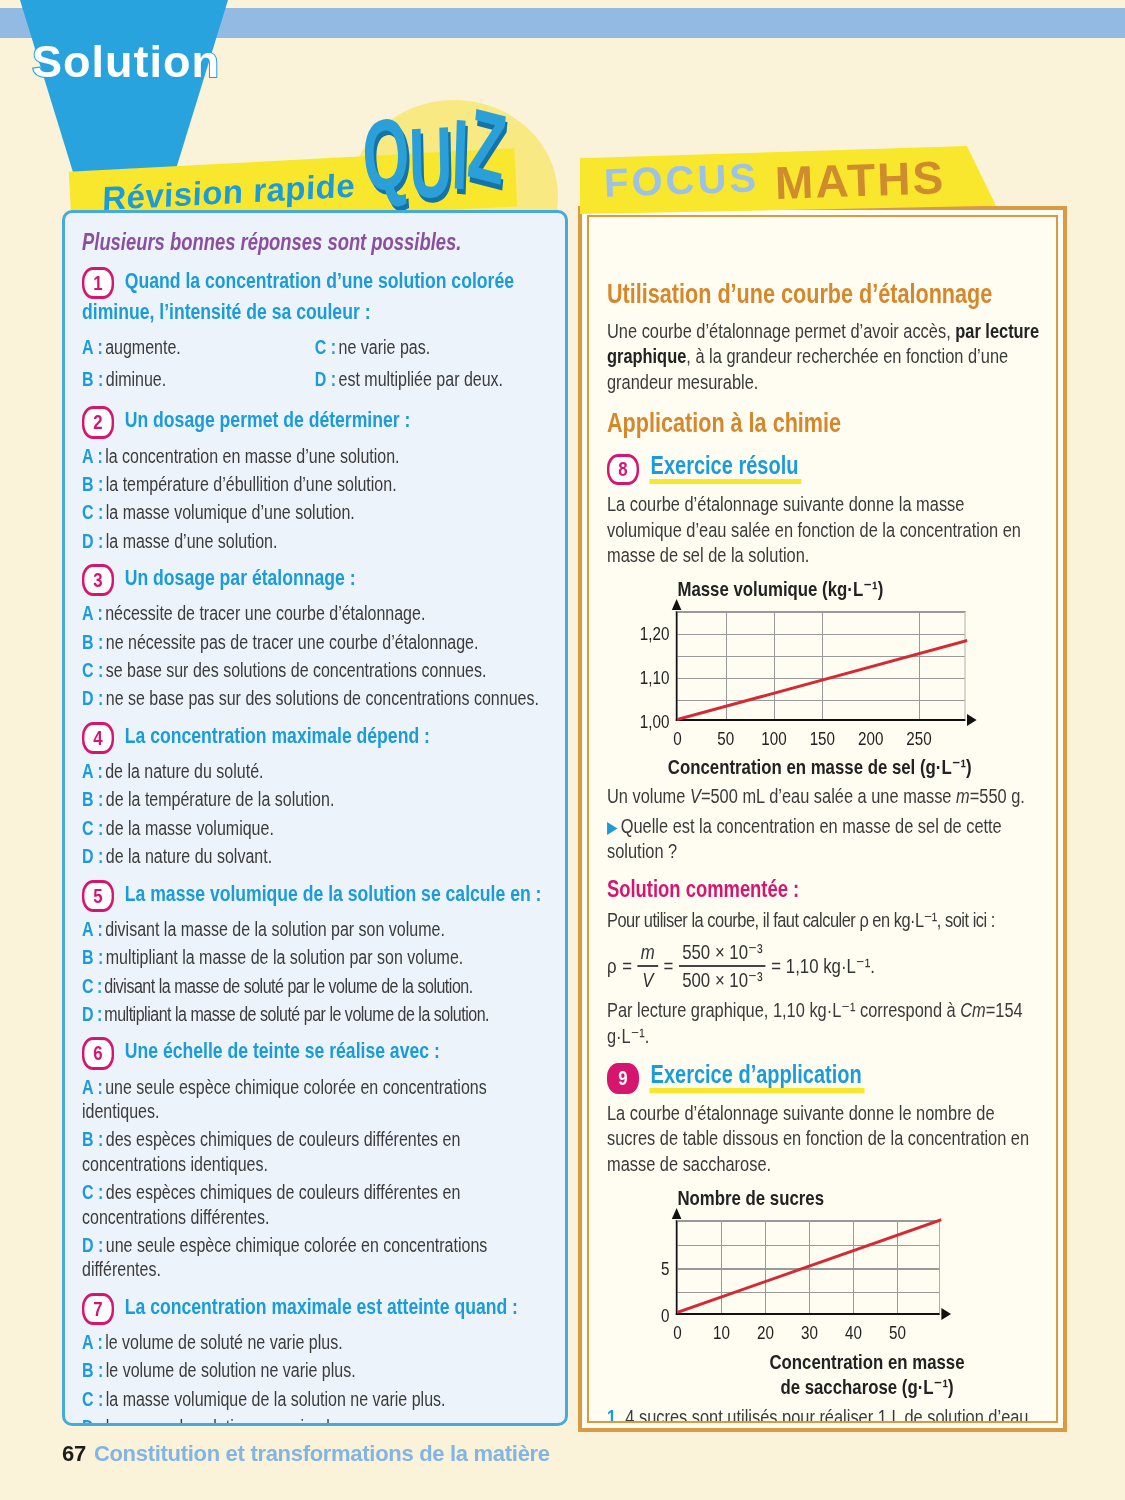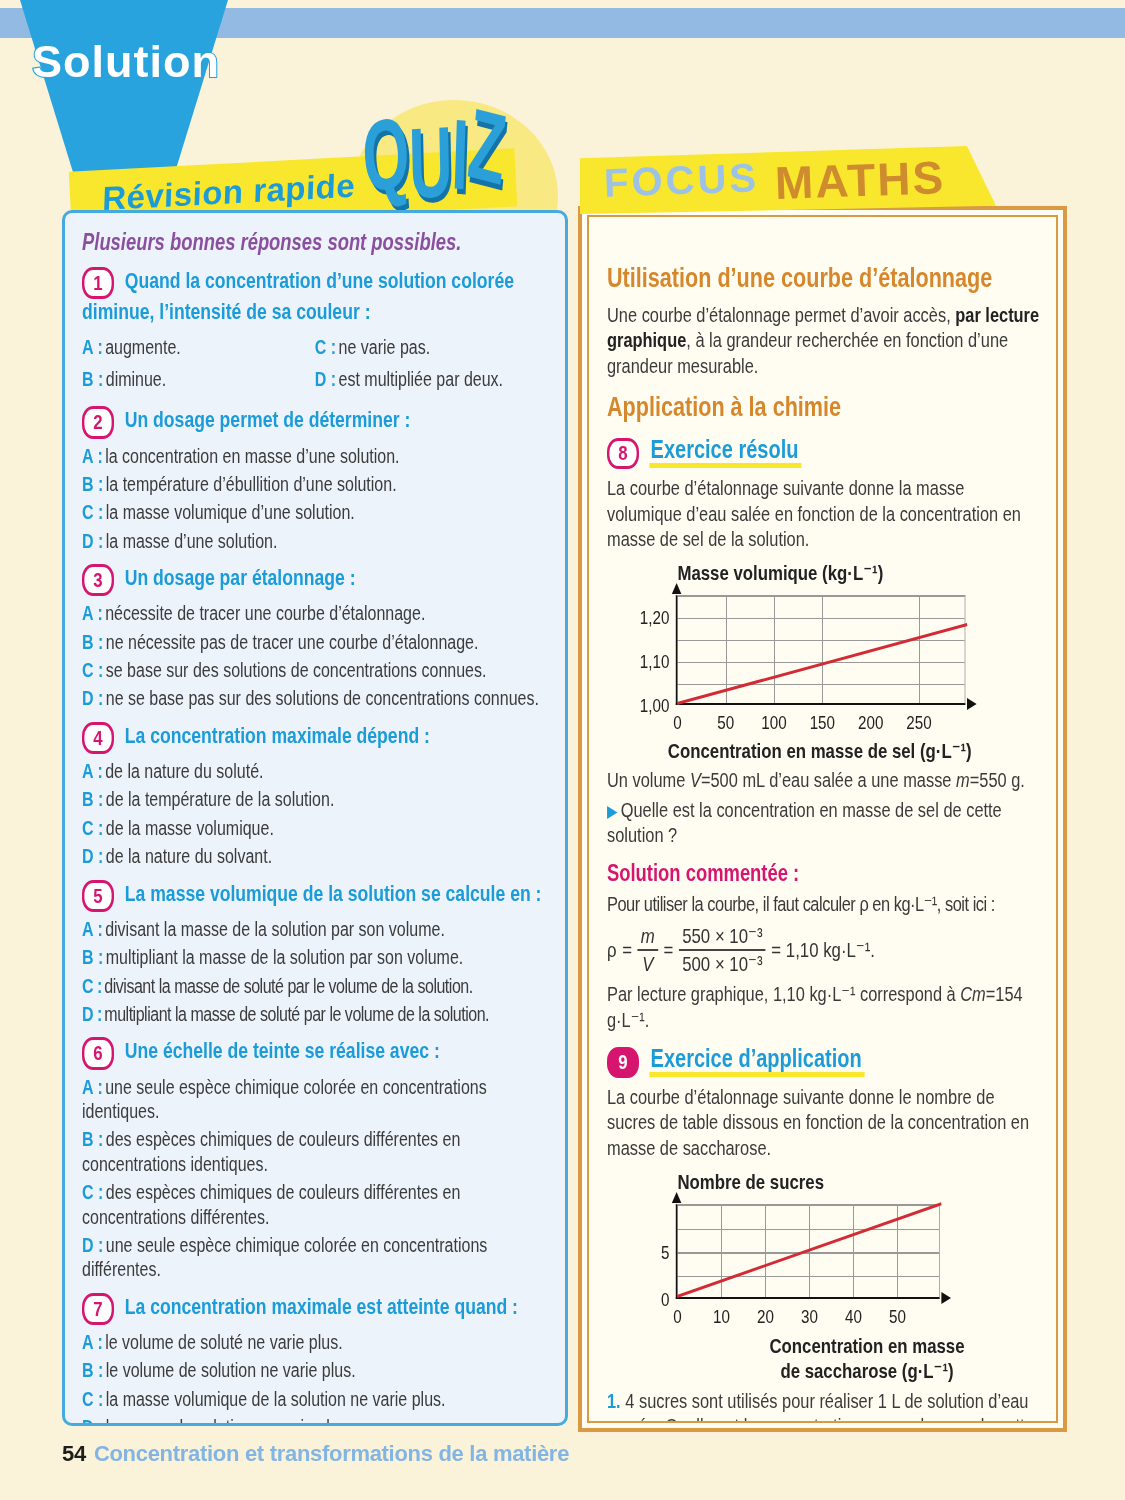--- a/index.html
+++ b/index.html
@@ -47,21 +47,21 @@
   .ol{color:#1b9cd8;font-weight:800;margin-right:3px;}
   .opts-2col{display:grid;grid-template-columns:285px 1fr;column-gap:6px;}
 
   
   .focus-banner{position:absolute;left:580px;top:146px;width:416px;height:68px;background:#f8e72c;
     clip-path:polygon(0 18%,93% 0,100% 88%,0 100%);display:flex;align-items:center;gap:16px;
     padding-left:24px;z-index:3;}
   .focus-banner .w1{font-size:40px;font-weight:900;color:#9cc3e6;letter-spacing:3px;transform:rotate(-2deg);}
   .focus-banner .w2{font-size:46px;font-weight:900;color:#cf8c2e;letter-spacing:2px;transform:rotate(-2deg);}
   .focus-box{position:absolute;left:578px;top:206px;width:489px;height:1226px;border:4px solid #d99a43;background:#fffdf2;}
-  .fx-inner{margin:5px;border:2px solid #d99a43;height:calc(100% - 10px);padding:46px 16px 10px 18px;overflow:hidden;}
+  .fx-inner{margin:5px;border:2px solid #d99a43;height:calc(100% - 10px);padding:62px 16px 10px 18px;overflow:hidden;}
   .fc-scale{transform:scaleX(.8);transform-origin:0 0;width:125%;}
   .fx-h{color:#d7872b;font-size:27px;font-weight:800;line-height:1.15;margin:0 0 8px;}
   .fx-h2{color:#d7872b;font-size:27px;font-weight:800;margin:14px 0 8px;}
   .fx-p{font-size:20.5px;color:#3a3a3a;line-height:1.24;margin:4px 0;}
   .fx-p b{color:#222;}
   .tightline{letter-spacing:-0.6px;}
   .ex-head{margin:12px 0 6px;}
   .ex-title{color:#1b9cd8;font-weight:800;font-size:25px;
     background:linear-gradient(#f8e72c,#f8e72c) bottom/100% 5px no-repeat;padding:0 4px 5px 1px;}
   .sol-h{color:#d6156f;font-weight:800;font-size:23px;margin:12px 0 4px;}
@@ -301,14 +301,14 @@
     </div>
   </div>
 
   <p class="fx-p"><span class="fx-num">1.</span> <span>4 sucres sont utilisés pour réaliser 1 L de solution d’eau sucrée. Quelle est la concentration en saccharose de cette solution ?</span></p>
 
   </div>
  </div>
 </div>
 
 <div class="footer">
-  <span class="num">54</span><span class="title">Concentration et transformations de la matière</span>
+  <span class="num">67</span><span class="title">Constitution et transformations de la matière</span>
 </div>
 
 </body></html>

